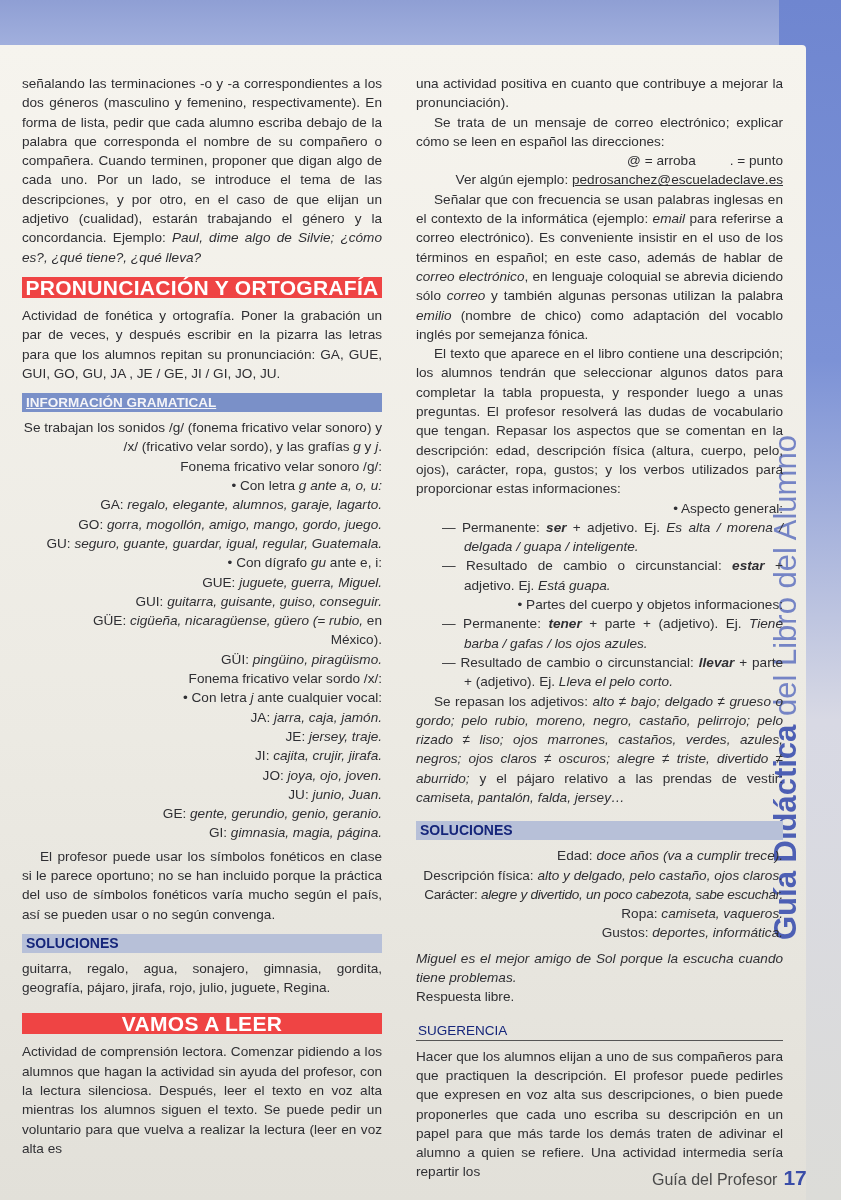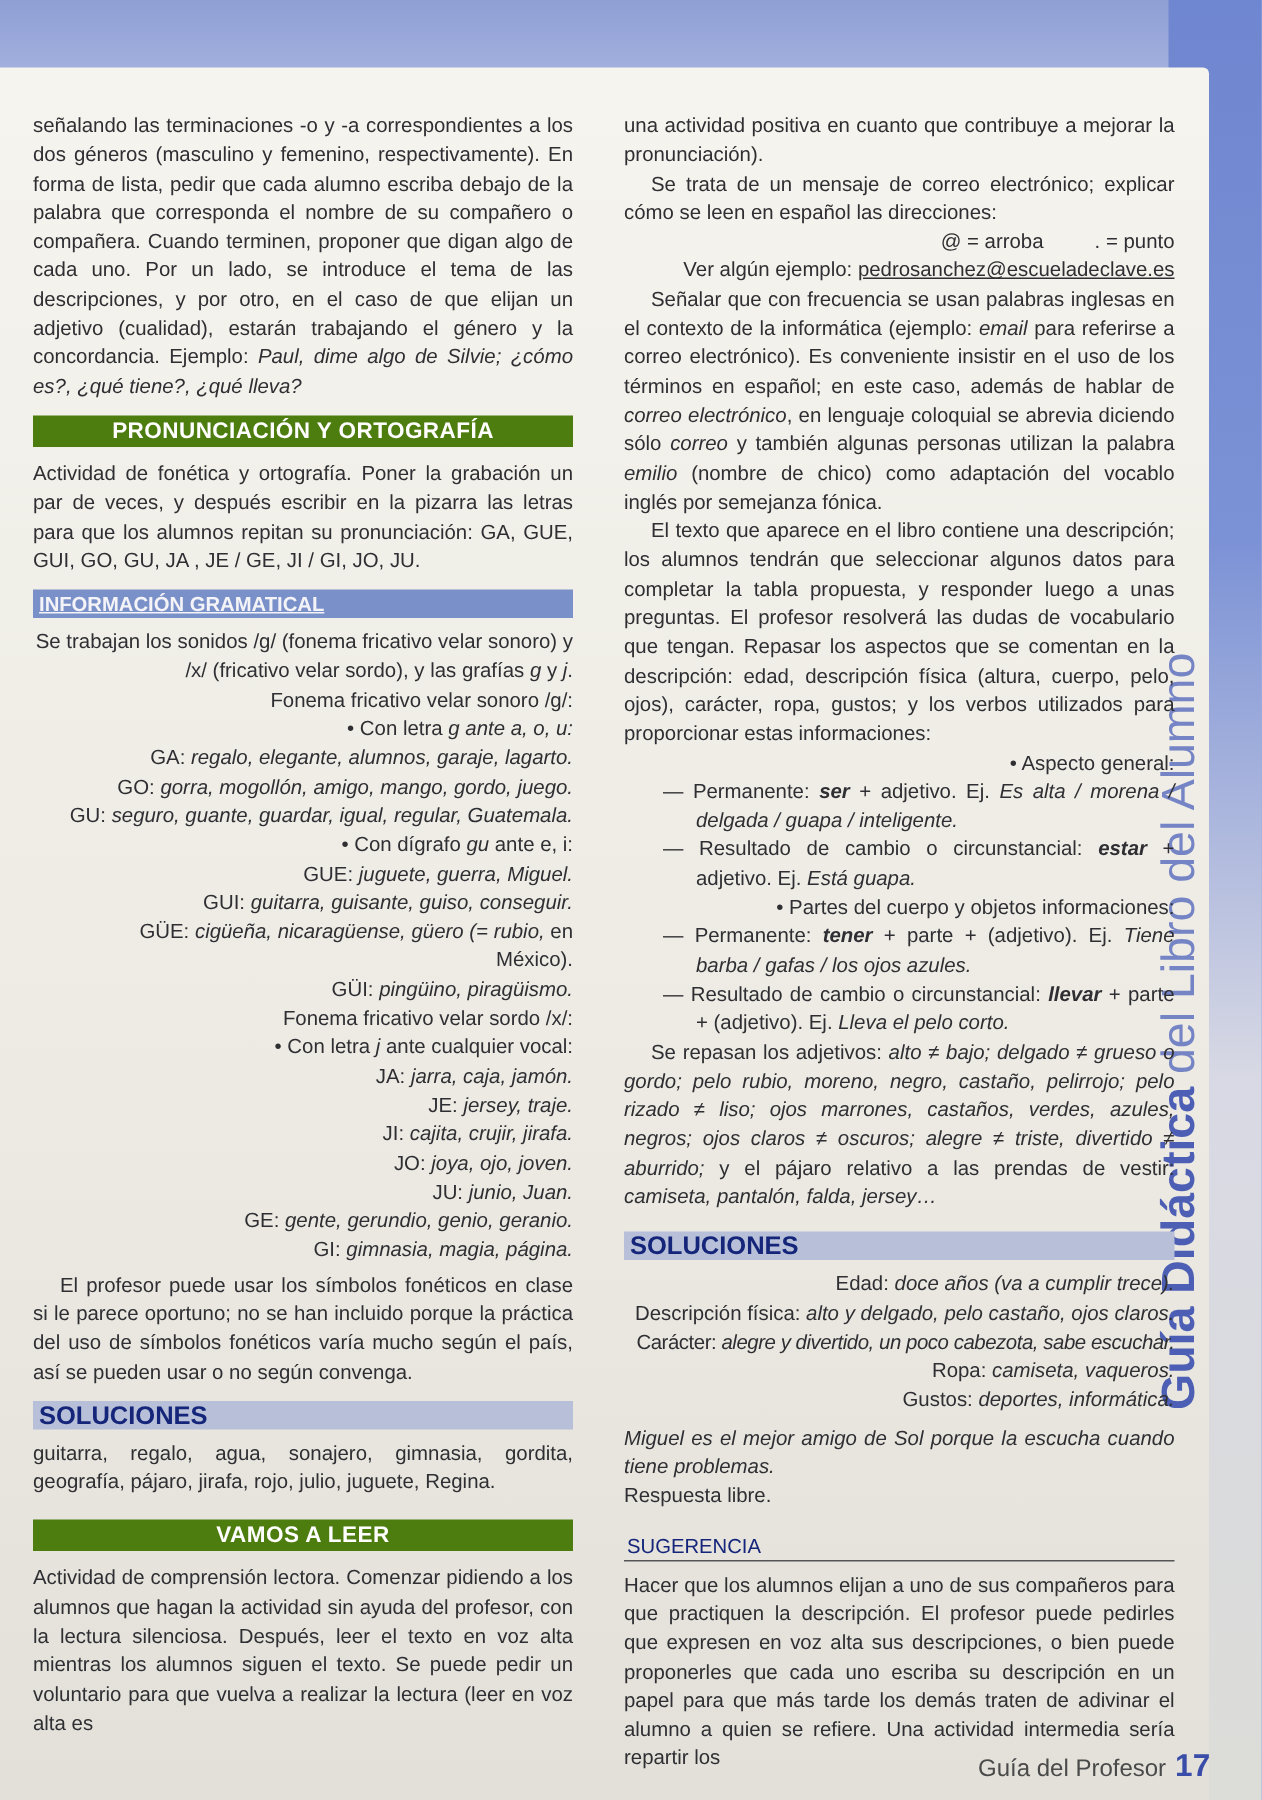--- a/index.html
+++ b/index.html
@@ -32,29 +32,29 @@
     color:#2f2f33; text-align:justify;
   }
   .col-left { left:22px; width:360px; }
   .col-right { left:416px; width:367px; }
   p { margin:0; }
   .indent { text-indent:18px; }
   .ind2 { padding-left:18px; }
   .dash { padding-left:48px; text-indent:-22px; }
   i { font-style:italic; }
   .hdr-dark {
-    background:#4d7c0f; color:#fff; font-weight:bold; text-align:center;
-    font-size:15px; line-height:21px; margin:10px 0 8px 0; letter-spacing:0.3px;
+    background:#ef4444; color:#fff; font-weight:bold; text-align:center;
+    font-size:21px; line-height:21px; margin:10px 0 8px 0; letter-spacing:0.3px;
   }
   .hdr-light {
     background:#7a90c8; color:#f4f4f8; font-weight:bold; font-size:13.5px;
     line-height:19px; padding-left:4px; margin:10px 0 6px 0;text-decoration:underline;
   }
   .hdr-grey {
-    background:#b7c0d8; color:#15257a; font-weight:bold; font-size:17px;
+    background:#b7c0d8; color:#15257a; font-weight:bold; font-size:14px;
     line-height:19px; padding-left:4px; margin:10px 0 6px 0;
   }
   .hdr-rule {
     color:#15257a; font-weight:normal; font-size:13.5px; line-height:19px;
     border-bottom:1.5px solid #555; margin:10px 0 6px 0; padding-left:2px;
   }
   .email { text-decoration:underline; }
   .bi { font-weight:bold; font-style:italic; }
   .sp { height:6px; }
   .ltr { text-align:right; }

